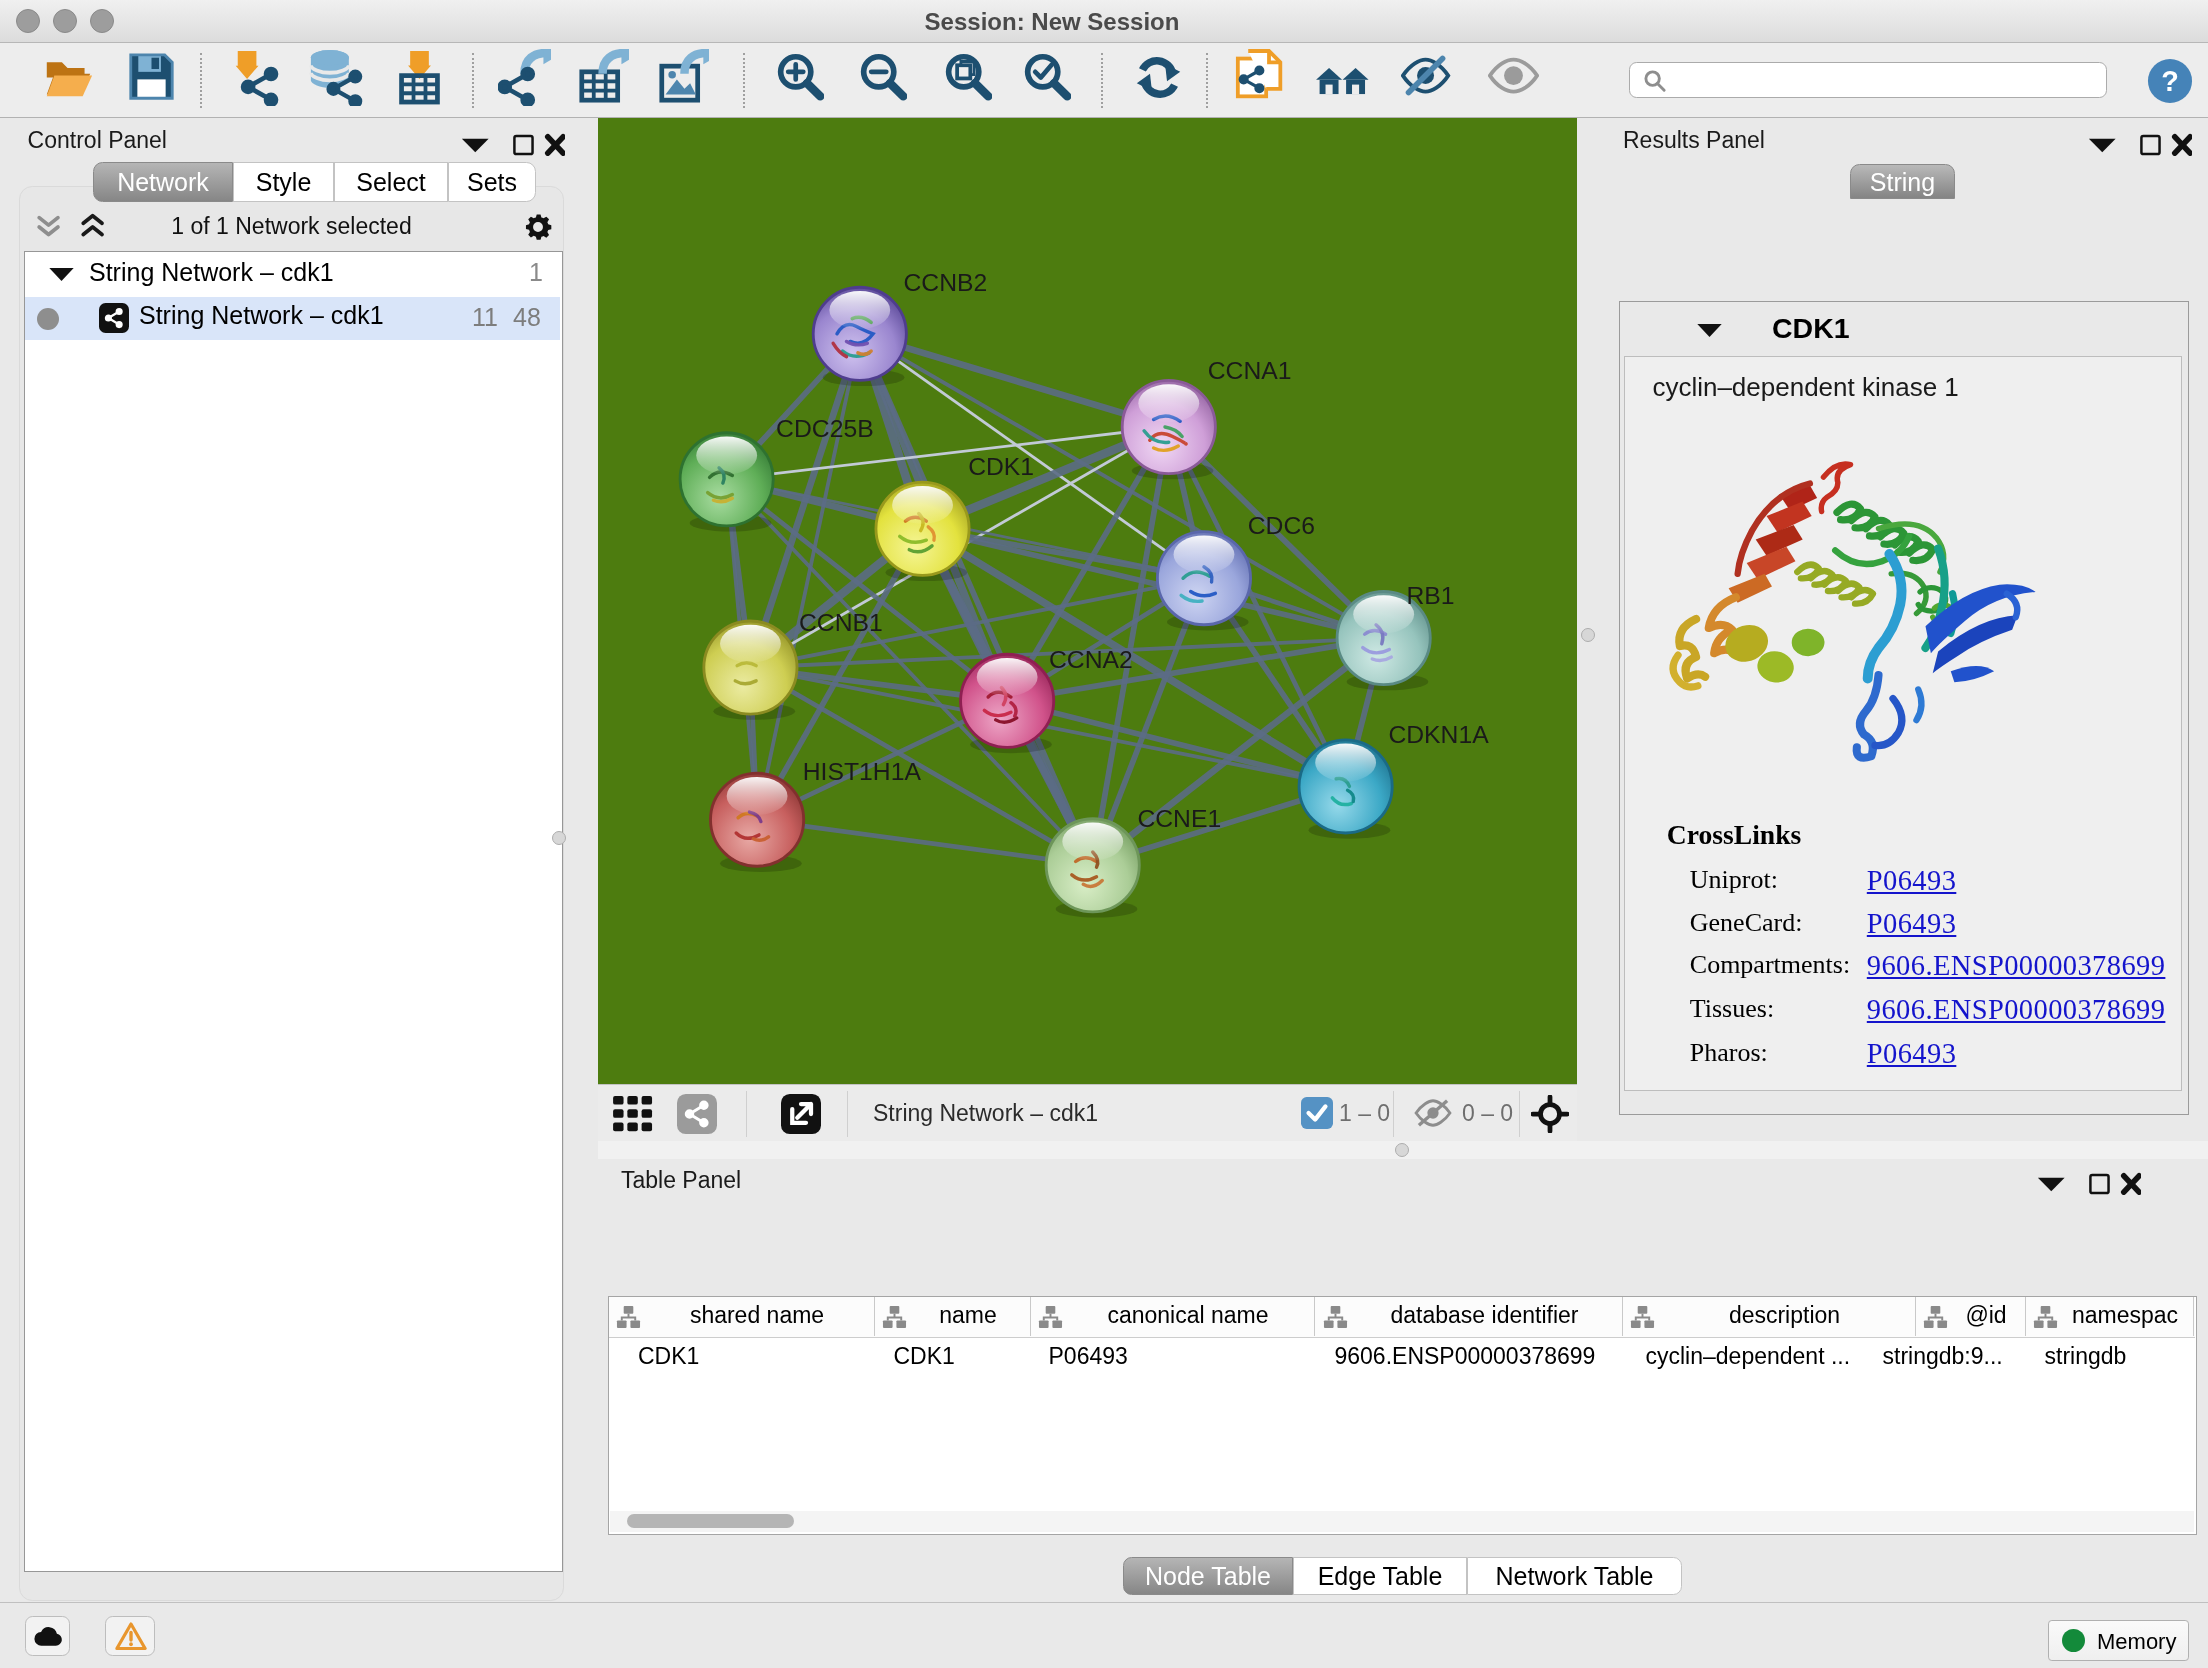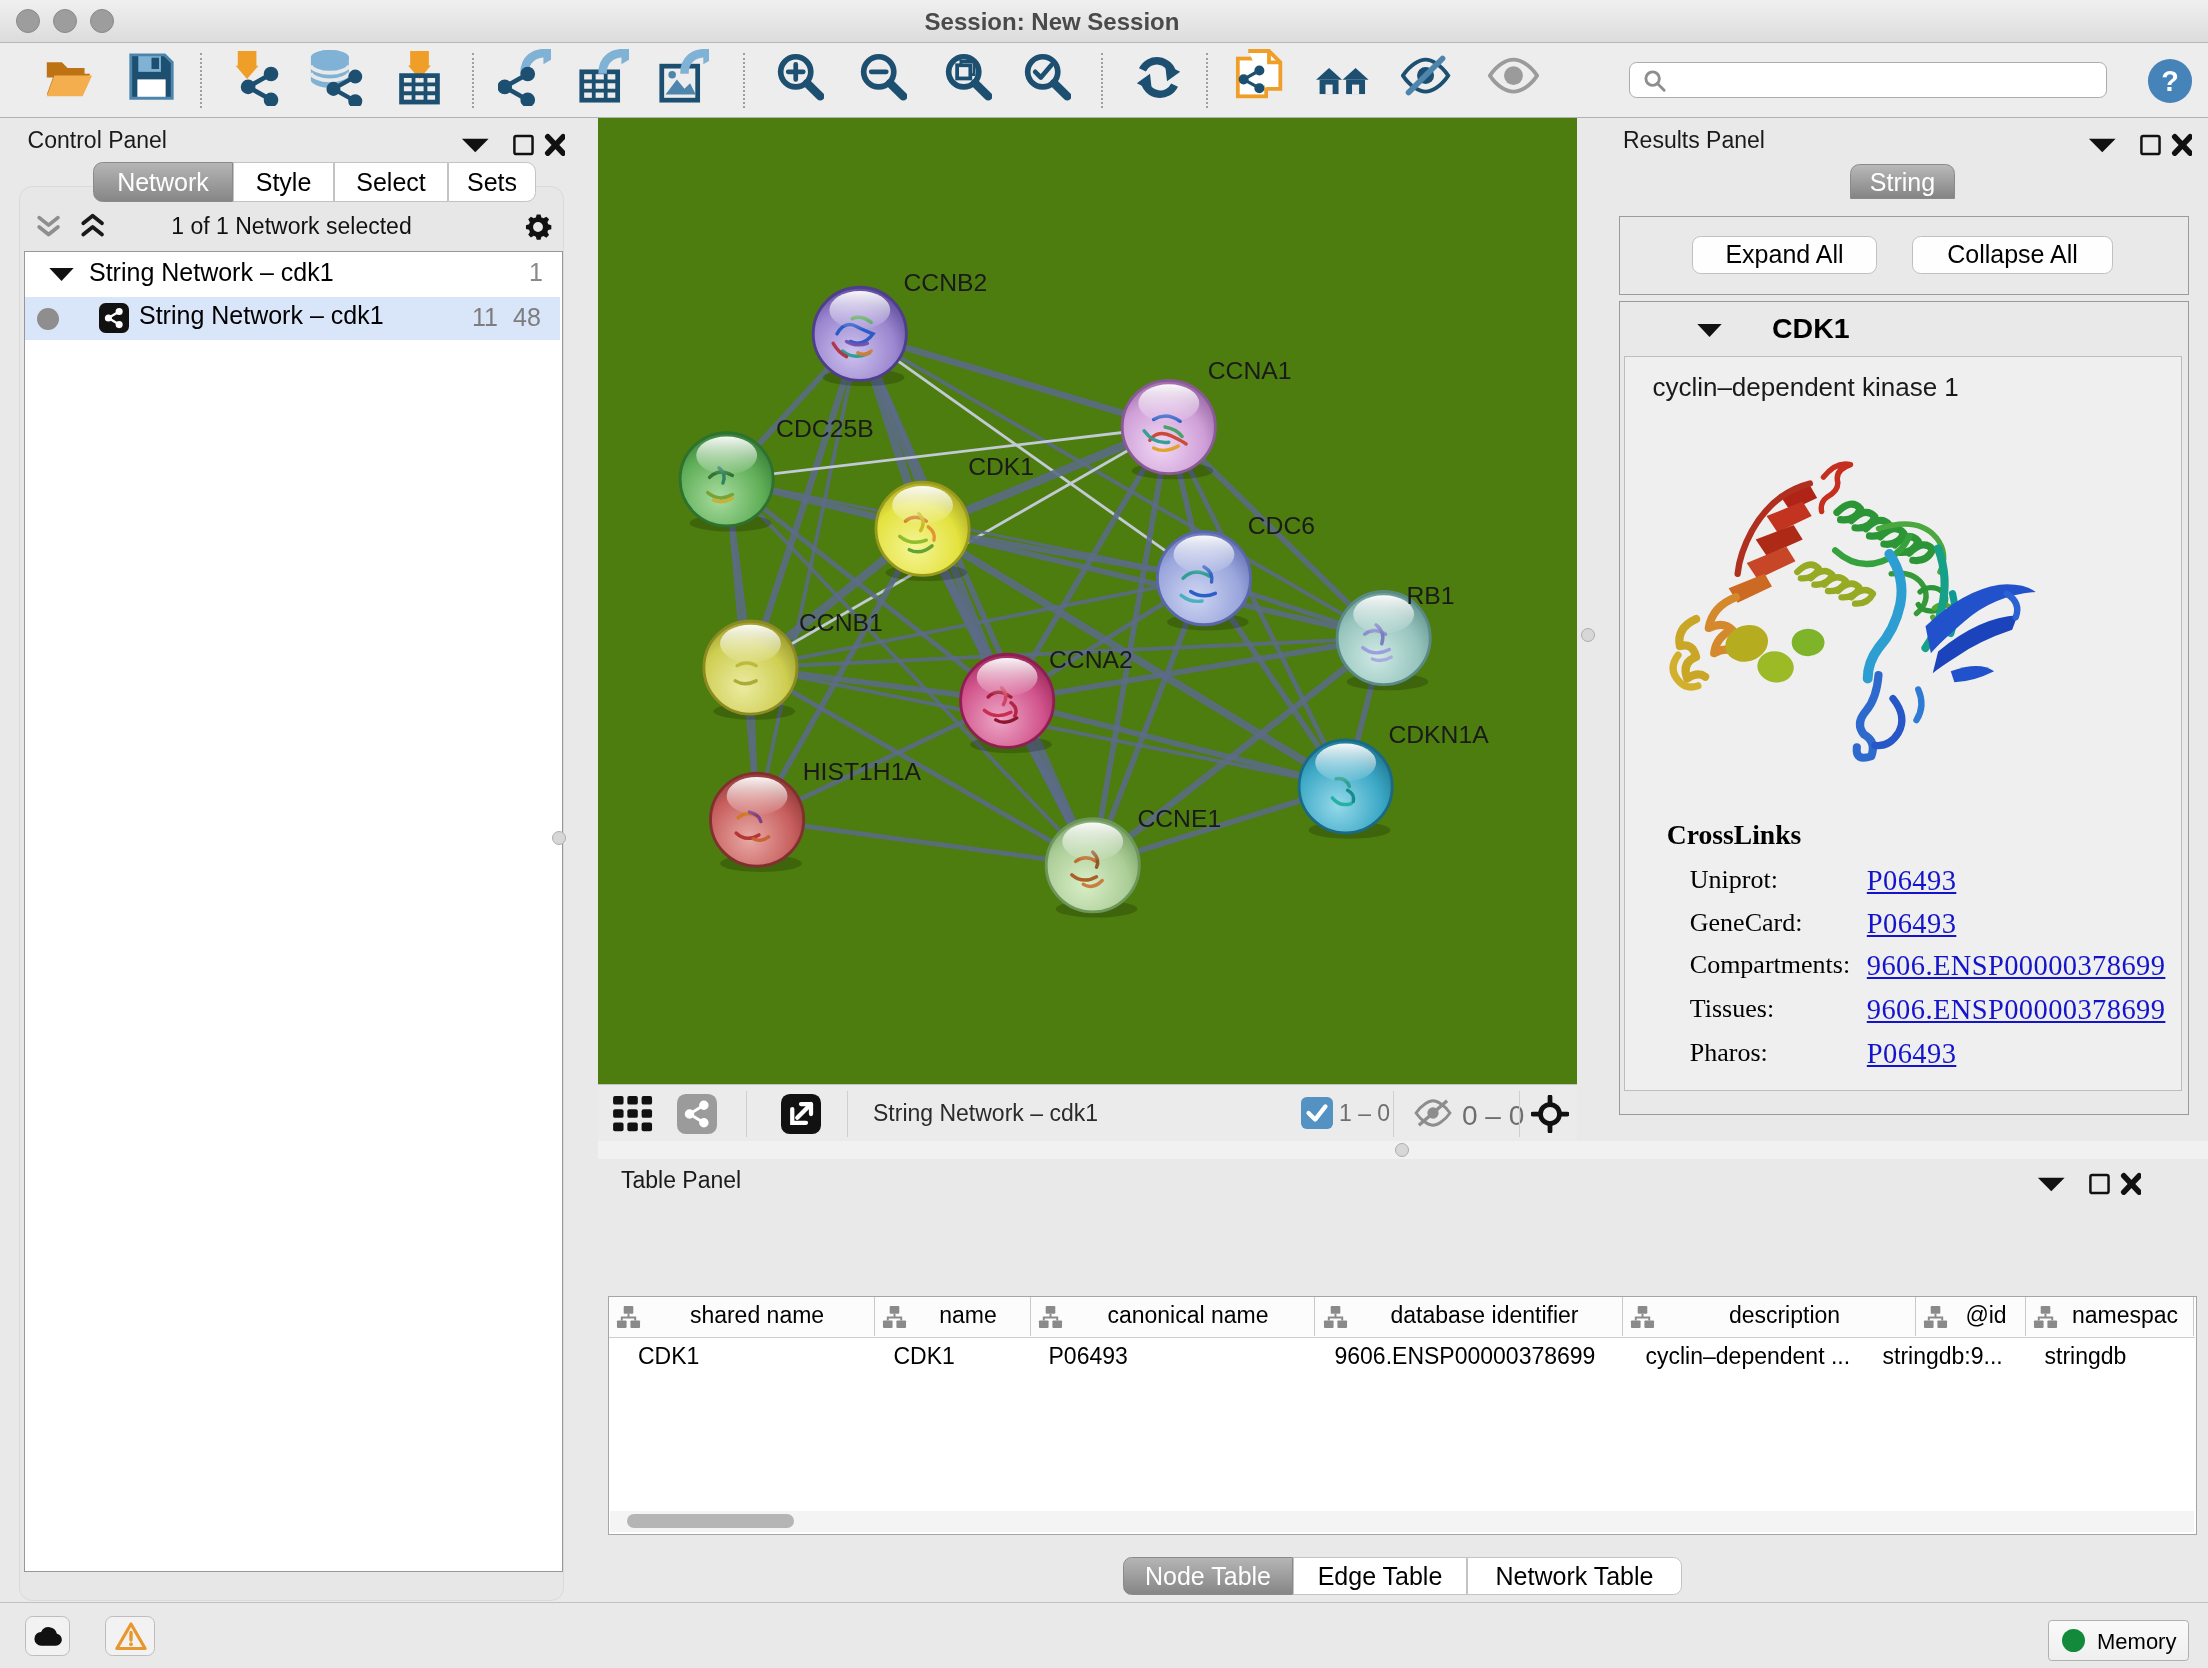--- a/index.html
+++ b/index.html
@@ -603,21 +603,21 @@
     <rect x="0" y="0" width="34" height="34" rx="6" fill="#5592c4"></rect>
     <path d="M8 17 L15 24 L26 10" stroke="#fff" stroke-width="4.5" fill="none" stroke-linecap="round" stroke-linejoin="round"></path>
   </svg>
   <div class="abs" style="left:741px;top:15px;font-size:23px;color:#6e6e6e;">1 – 0</div>
   <div class="cbsep" style="left:795px;"></div>
   <svg class="abs" style="left:815px;top:12.4px;" width="40" height="32" viewBox="0 0 42 34">
     <path d="M3 17 C9 8 17 4 21 4 C25 4 33 8 39 17 C33 26 25 30 21 30 C17 30 9 26 3 17 Z" fill="none" stroke="#8d8d8d" stroke-width="3"></path>
     <circle cx="21" cy="17" r="6" fill="#8d8d8d"></circle>
     <path d="M6 30 L36 4" stroke="#8d8d8d" stroke-width="3.6"></path>
   </svg>
-  <div class="abs" style="left:864px;top:15px;font-size:28px;color:#6e6e6e;">0 – 0</div>
+  <div class="abs" style="left:864px;top:15px;font-size:23px;color:#6e6e6e;">0 – 0</div>
   <div class="cbsep" style="left:921px;"></div>
   <svg class="abs" style="left:933px;top:9.5px;" width="38" height="38" viewBox="0 0 40 40">
     <circle cx="20" cy="20" r="10" fill="none" stroke="#111" stroke-width="5"></circle>
     <path d="M20 2 V10 M20 30 V38 M2 20 H10 M30 20 H38" stroke="#111" stroke-width="5" stroke-linecap="round"></path>
   </svg>
 </div>
 
 <div id="vsplit">
     <div class="knob" style="left:3.8px;top:510px;"></div>
   </div>
@@ -626,24 +626,20 @@
   </div>
 
 <div id="rpanel">
   <div class="phead" style="position:absolute;left:23px;top:8.6px;">Results Panel</div>
   <svg class="abs" style="left:487px;top:15px;" width="105" height="23" viewBox="0 0 110 24">
     <path d="M2 6 L30 6 L16 20 Z" fill="#111"></path>
     <rect x="57" y="3" width="19" height="19" fill="none" stroke="#111" stroke-width="2.6" rx="2"></rect>
     <path d="M92 4 L108 21 M108 4 L92 21" stroke="#111" stroke-width="6" stroke-linecap="round"></path>
   </svg>
   <div id="stringtab">String</div>
-  <div id="rbox1">
-    <div class="rbtn" style="left:72px;width:185px;">Expand All</div>
-    <div class="rbtn" style="left:292px;width:201px;">Collapse All</div>
-  </div>
   <div id="rbox2">
     <svg class="abs" style="left:76px;top:21px;" width="27" height="15" viewBox="0 0 28 16">
         <path d="M1 1 L27 1 L14 15 Z" fill="#111"></path>
       </svg>
     <div class="abs" style="left:152px;top:9.5px;font-size:28.5px;font-weight:bold;color:#000;">CDK1</div>
     <div id="rinner">
       <div class="abs" style="left:27.6px;top:15px;font-size:26px;color:#1a1a1a;">cyclin–dependent kinase 1</div>
       <svg width="558" height="735" viewBox="0 0 587 773" style="position:absolute;left:0;top:0;">
           <g transform="translate(-5,0) scale(0.95)">
             <path d="M225 133 q14 -18 30 -14 q-18 6 -14 20 q0 10 -12 16 q-8 6 -6 16" fill="none" stroke="#c62f20" stroke-width="6" stroke-linecap="round" stroke-linejoin="round" opacity="1.0"></path>

